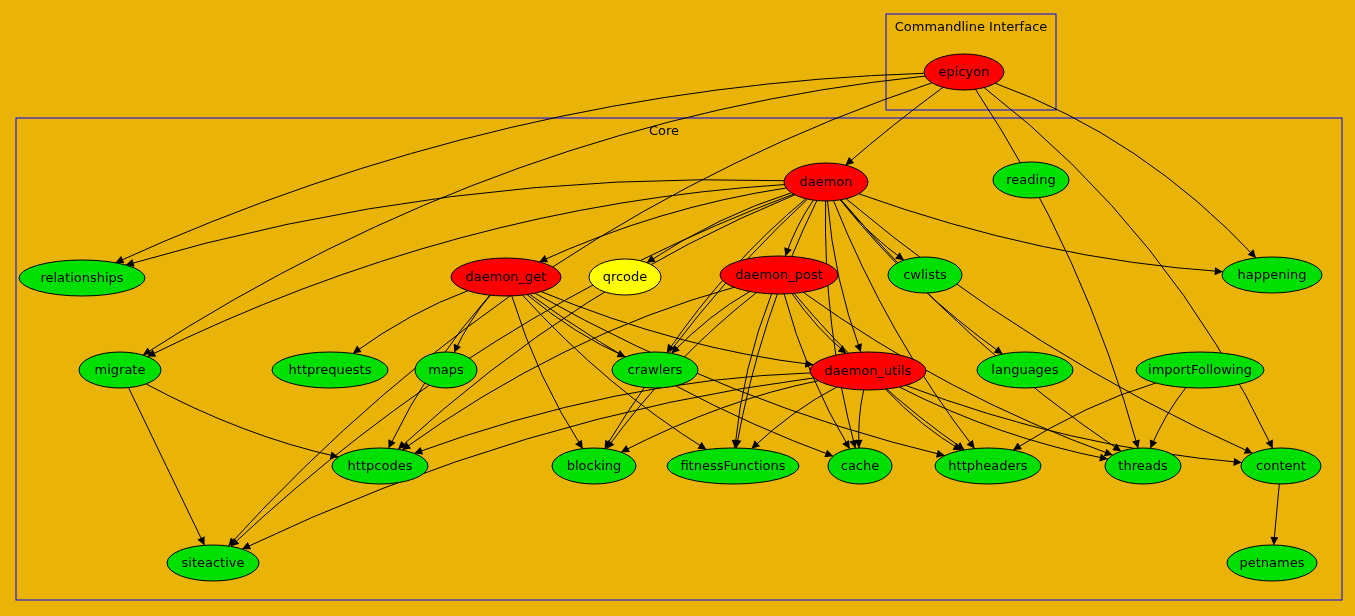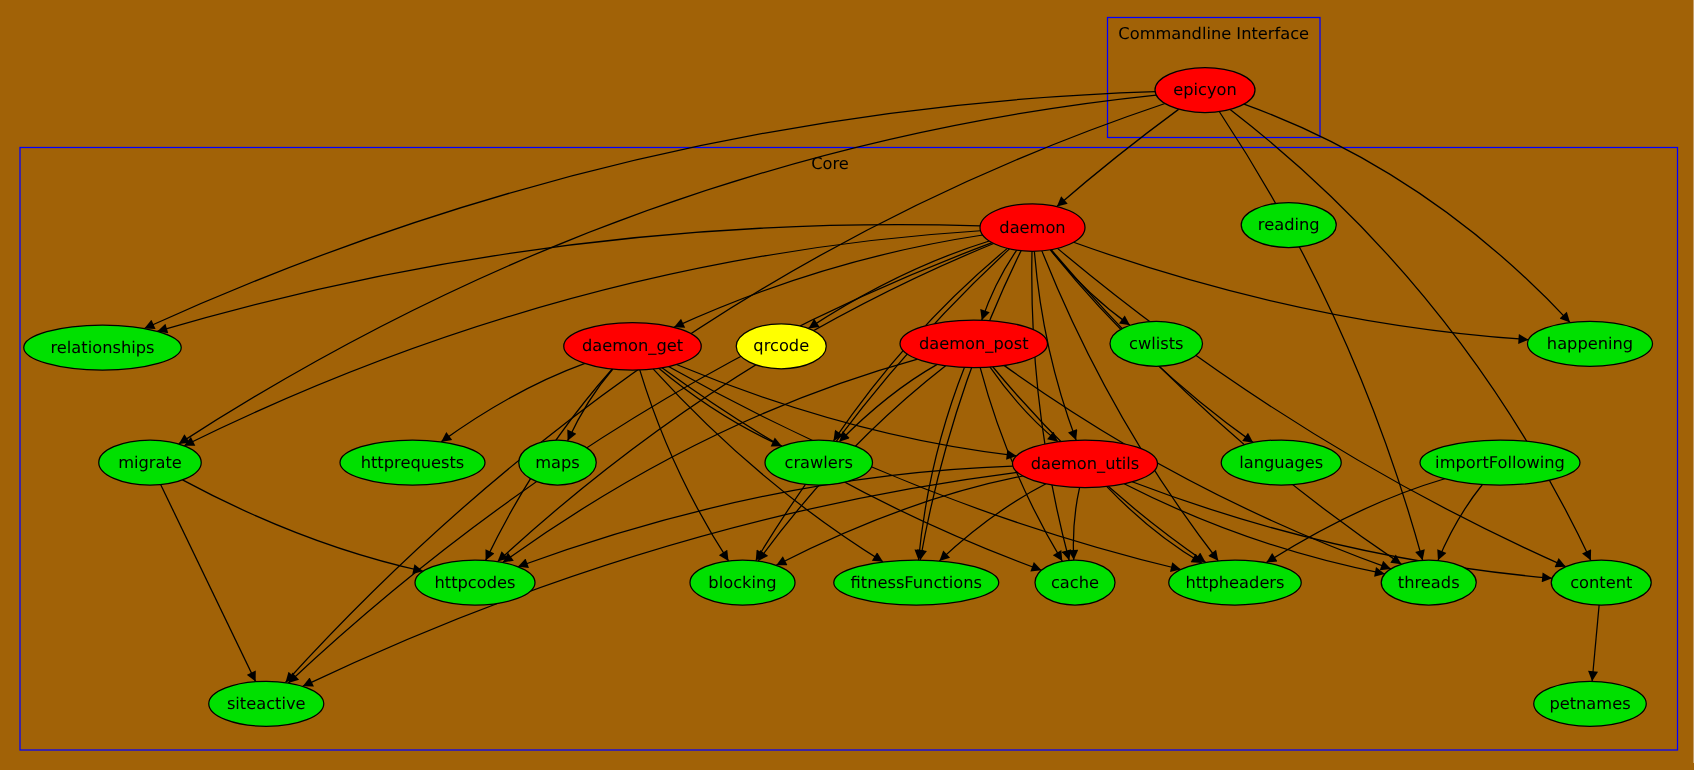--- a/index.html
+++ b/index.html
@@ -6,21 +6,21 @@
   html, body {
     margin: 0;
     padding: 0;
     background: #ffffff;
     font-family: "DejaVu Sans", "Liberation Sans", sans-serif;
   }
   #stage {
     width: 1355px;
     height: 616px;
     position: relative;
-    background: #a16207;
+    background: #eab308;
     overflow: hidden;
   }
   svg { display: block; }
   .node-label, .cluster-label {
     font-family: "DejaVu Sans", "Liberation Sans", sans-serif;
     font-size: 13px;
     fill: #000000;
   }
   .edge-path {
     fill: none;

